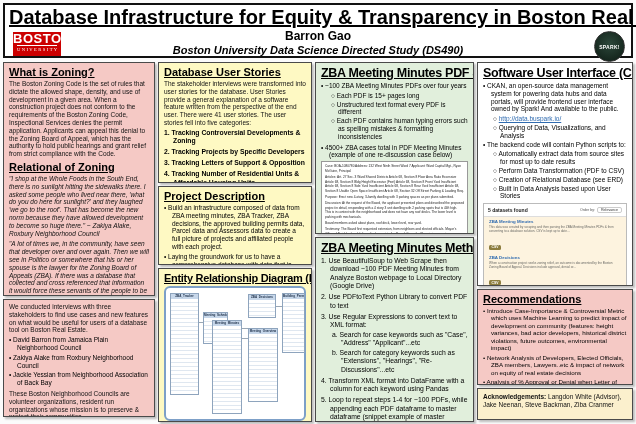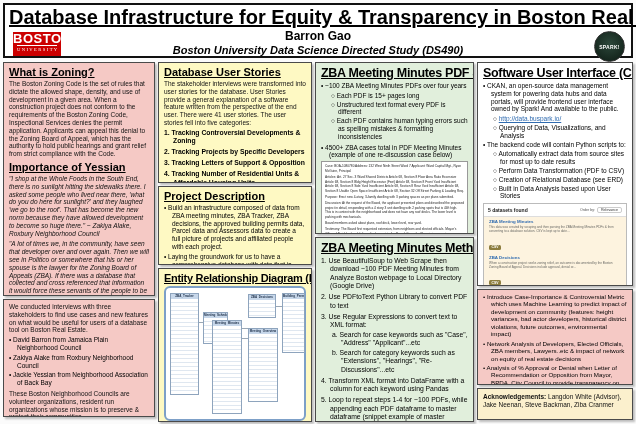--- a/index.html
+++ b/index.html
@@ -80,21 +80,21 @@
       <div class="bu-l2">UNIVERSITY</div>
     </div>
     <div class="spark-logo">
       <span>SPARK!</span>
     </div>
   </div>
 
   <div class="sec bg-pink" style="left:3px;top:62px;width:152px;height:234px;">
     <h2>What is Zoning?</h2>
     <p class="body">The Boston Zoning Code is the set of rules that dictate the allowed shape, density, and use of development in a given area. When a construction project does not conform to the requirements of the Boston Zoning Code, Inspectional Services denies the permit application. Applicants can appeal this denial to the Zoning Board of Appeal, which has the authority to hold public hearings and grant relief from strict compliance with the Code.</p>
-    <h2>Importance of Yessian</h2>
+    <h2>Relational of Zoning</h2>
     <p class="body quote">"I shop at the Whole Foods in the South End, there is no sunlight hitting the sidewalks there. I asked some people who lived near there, 'what do you do here for sunlight?' and they laughed 'we go to the roof'. That has become the new norm because they have allowed development to become so huge there." ~ Zakiya Alake, Roxbury Neighborhood Council</p>
     <p class="body quote">"A lot of times we, in the community, have seen that developer over and over again. Then we will see in Politico or somewhere that his or her spouse is the lawyer for the Zoning Board of Appeals (ZBA). If there was a database that collected and cross referenced that information it would force these servants of the people to be more cautious" ~ Zakiya Alake</p>
   </div>
 
   <div class="sec bg-pink" style="left:3px;top:299px;width:152px;height:118px;">
     <p class="body" style="margin-bottom:2px;">We conducted interviews with three stakeholders to find use cases and new features on what would be useful for users of a database tool on Boston Real Estate.</p>
     <ul class="dots">
 
     <li>David Barron from Jamaica Plain Neighborhood Council</li>
         <li>Zakiya Alake from Roxbury Neighborhood Council</li>
@@ -237,20 +237,21 @@
             <div class="ds-title">ZBA Decisions</div>
             <div class="ds-desc">When a construction project seeks zoning relief, an outcome is documented by the Boston Zoning Board of Appeal. Decisions include approval, denial or...</div>
             <span class="ds-badge">CSV</span>
           </div>
 
         </div>
     </div>
   </div>
 
   <div class="sec bg-pink" style="left:477px;top:289px;width:156px;height:96px;">
+    <h2>Recommendations</h2>
     <ul class="dots" style="font-size:6.2px;">
 
     <li style="font-size:6.2px;">Introduce Case-Importance &amp; Controversial Metric which uses Machine Learning to predict impact of development on community (features: height variances, bad actor developers, historical district violations, future outcomes, environmental impact)</li>
         <li style="font-size:6.2px;">Network Analysis of Developers, Elected Officials, ZBA members, Lawyers..etc &amp; impact of network on equity of real estate decisions</li>
         <li style="font-size:6.2px;">Analysis of % Approval or Denial when Letter of Recommendation or Opposition from Mayor, BPDA, City Council to provide transparency on influence</li>
       </ul>
   </div>
 
   <div class="sec bg-cream" style="left:477px;top:388px;width:156px;height:32px;padding-top:4px;">
     <div class="ack-text">

